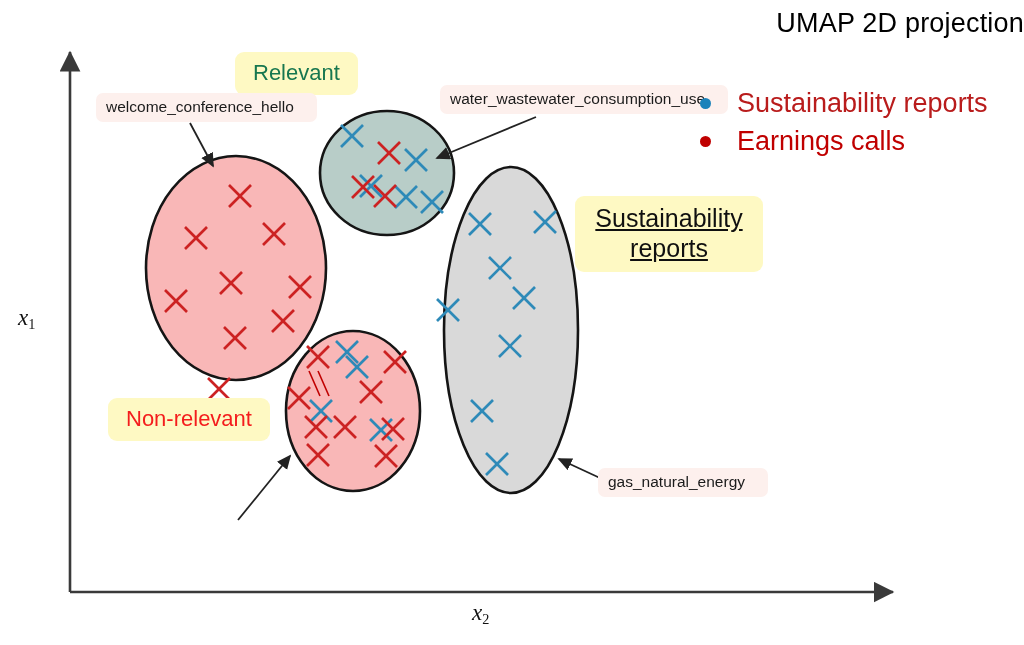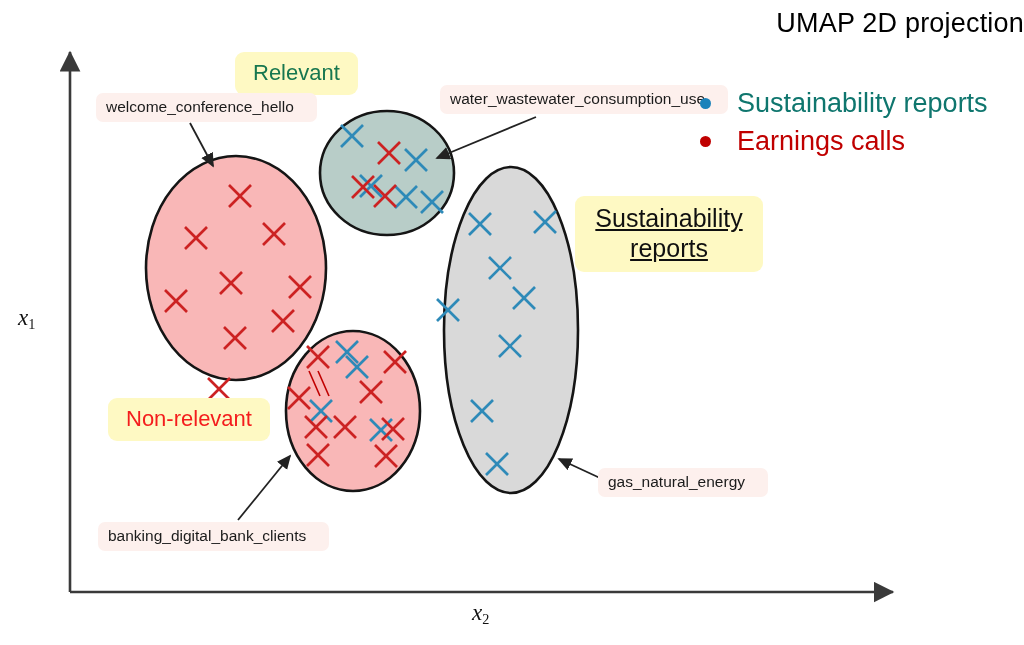--- a/index.html
+++ b/index.html
@@ -300,27 +300,26 @@
 
   <div class="chip relevant" style="left:235px; top:52px;">Relevant</div>
   <div class="chip nonrelevant" style="left:78px; top:398px;">Non-relevant</div>
   <div class="chip susreports" style="left:575px; top:196px; width:152px;">
     <div>Sustainability</div>
     <div>reports</div>
   </div>
 
   <div class="tag" style="left:96px; top:93px;">welcome_conference_hello</div>
   <div class="tag" style="left:440px; top:85px;">water_wastewater_consumption_use</div>
-  <div class="tag" style="left:98px; top:522px;">banking_digital_bank_clients</div>
   <div class="tag" style="left:598px; top:468px;">gas_natural_energy</div>
 
   <div class="legend">
     <div class="legend-row">
       <span class="legend-dot" style="background:#1b82ba"></span>
-      <span class="legend-text" style="color:#0f766e">Sustainability reports</span>
+      <span class="legend-text" style="color:#b91c1c">Sustainability reports</span>
     </div>
     <div class="legend-row">
       <span class="legend-dot" style="background:#c00000"></span>
       <span class="legend-text" style="color:#c00000">Earnings calls</span>
     </div>
   </div>
 
 </div>
 
 </body></html>

